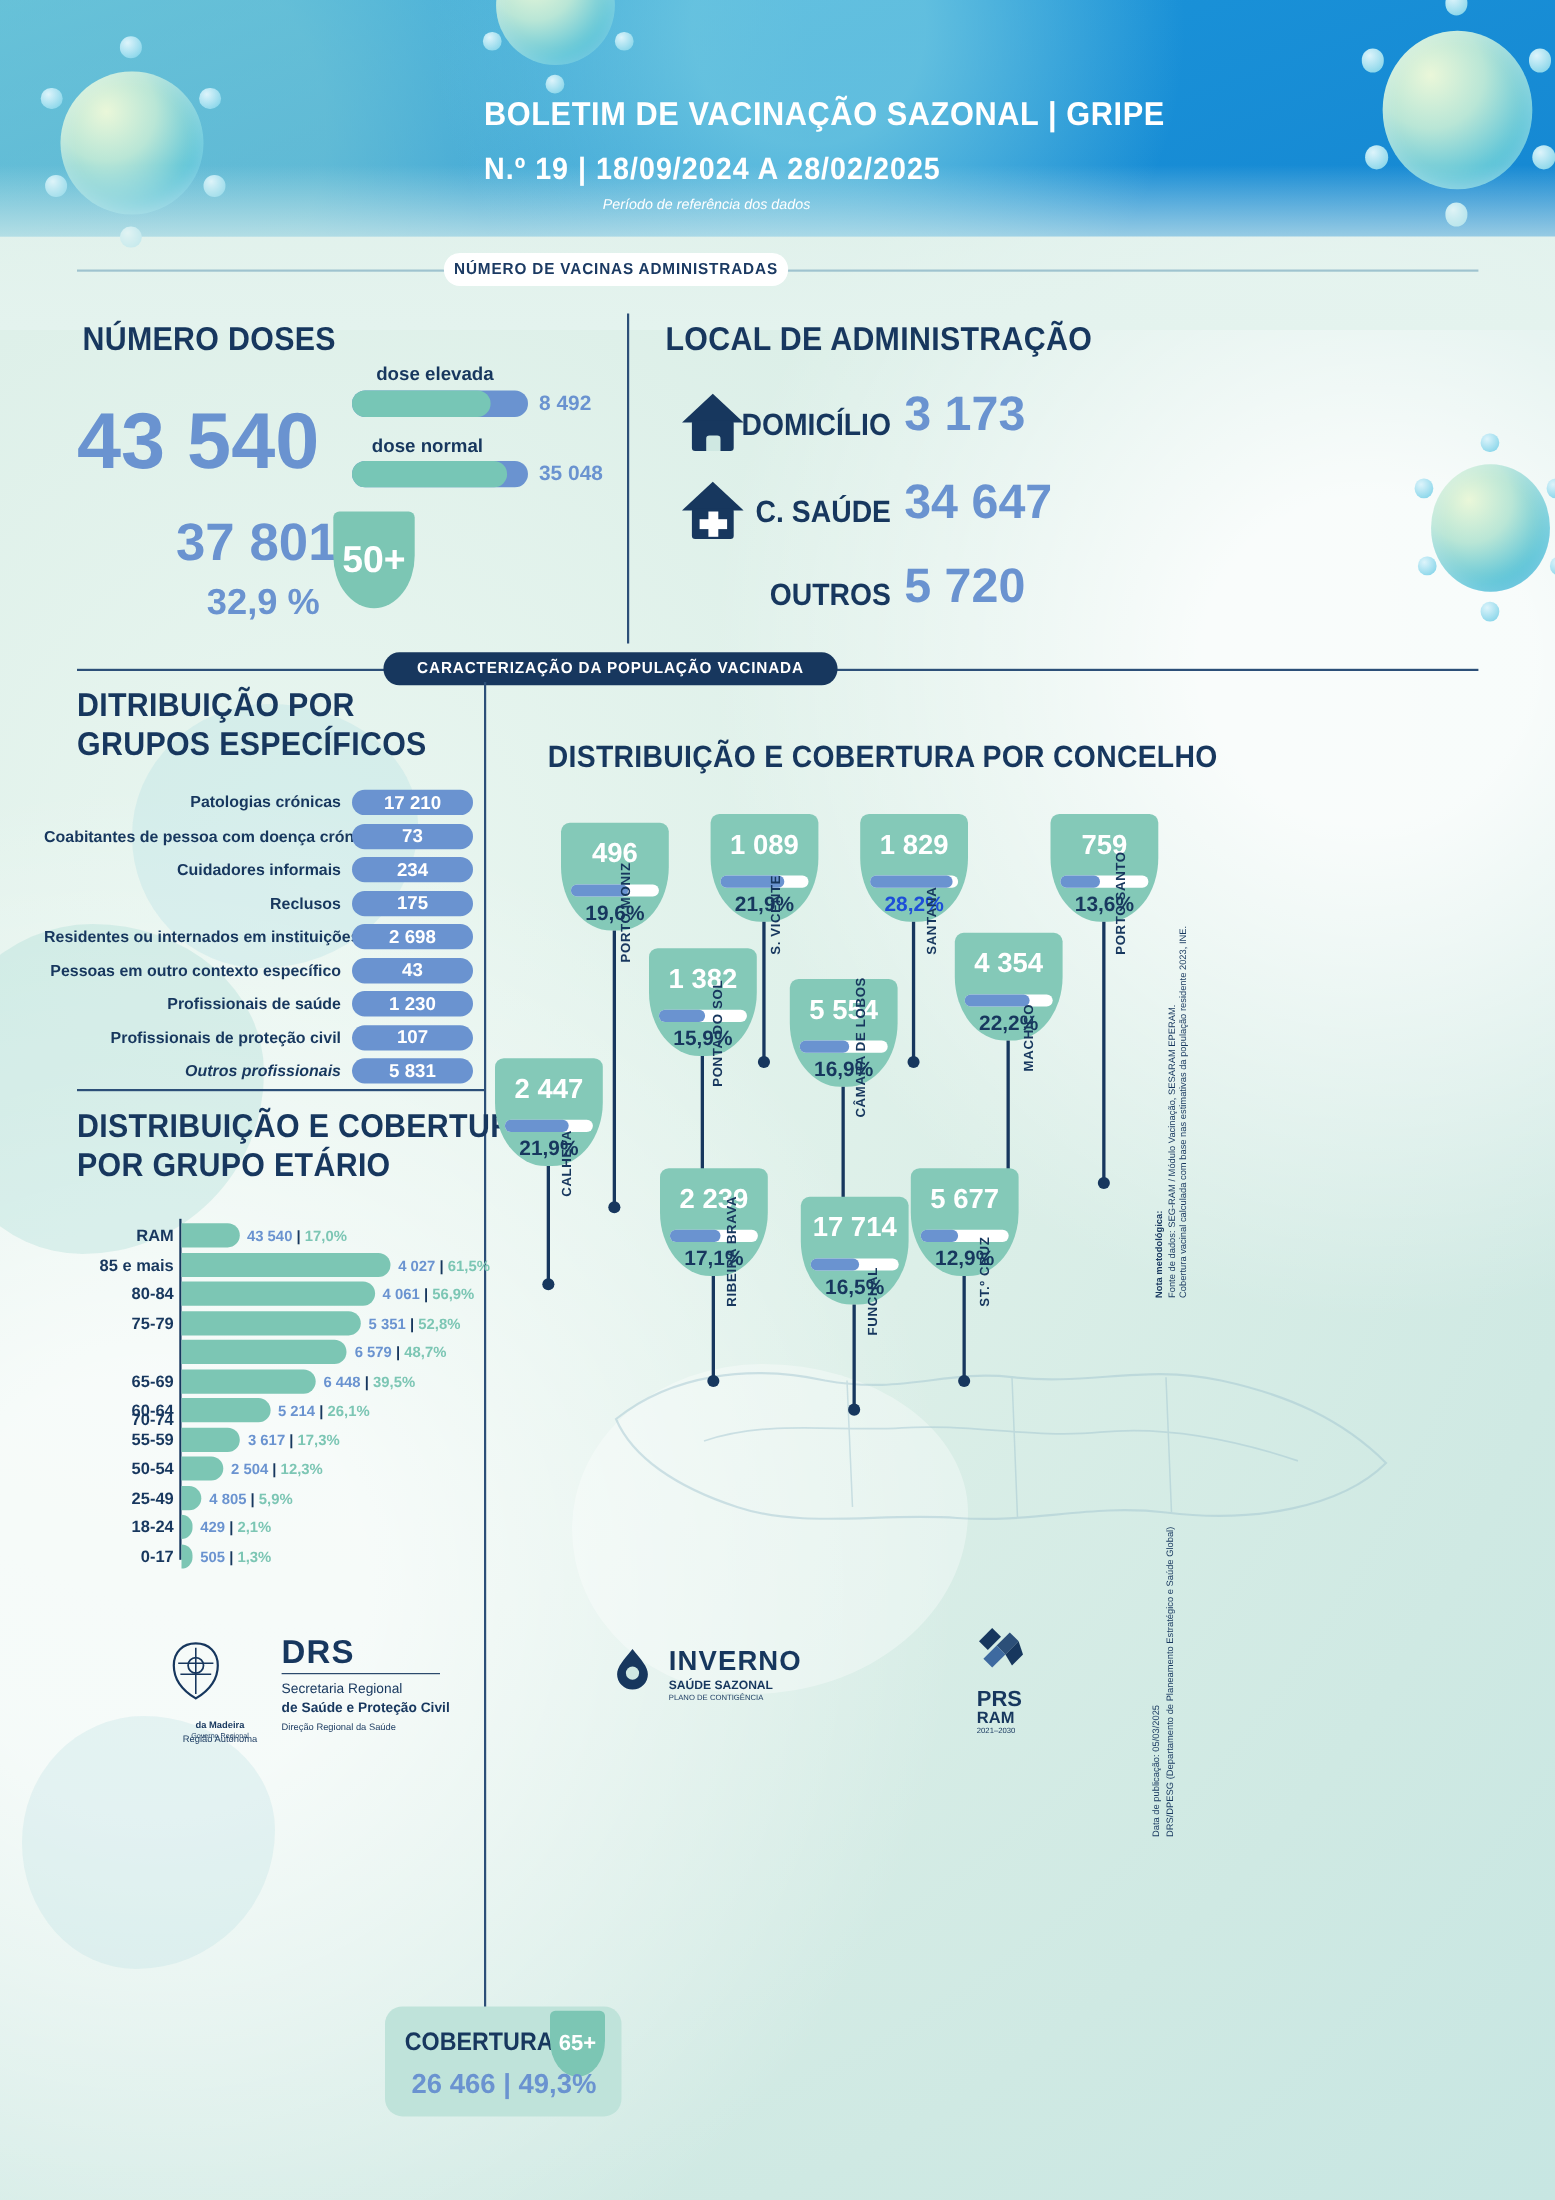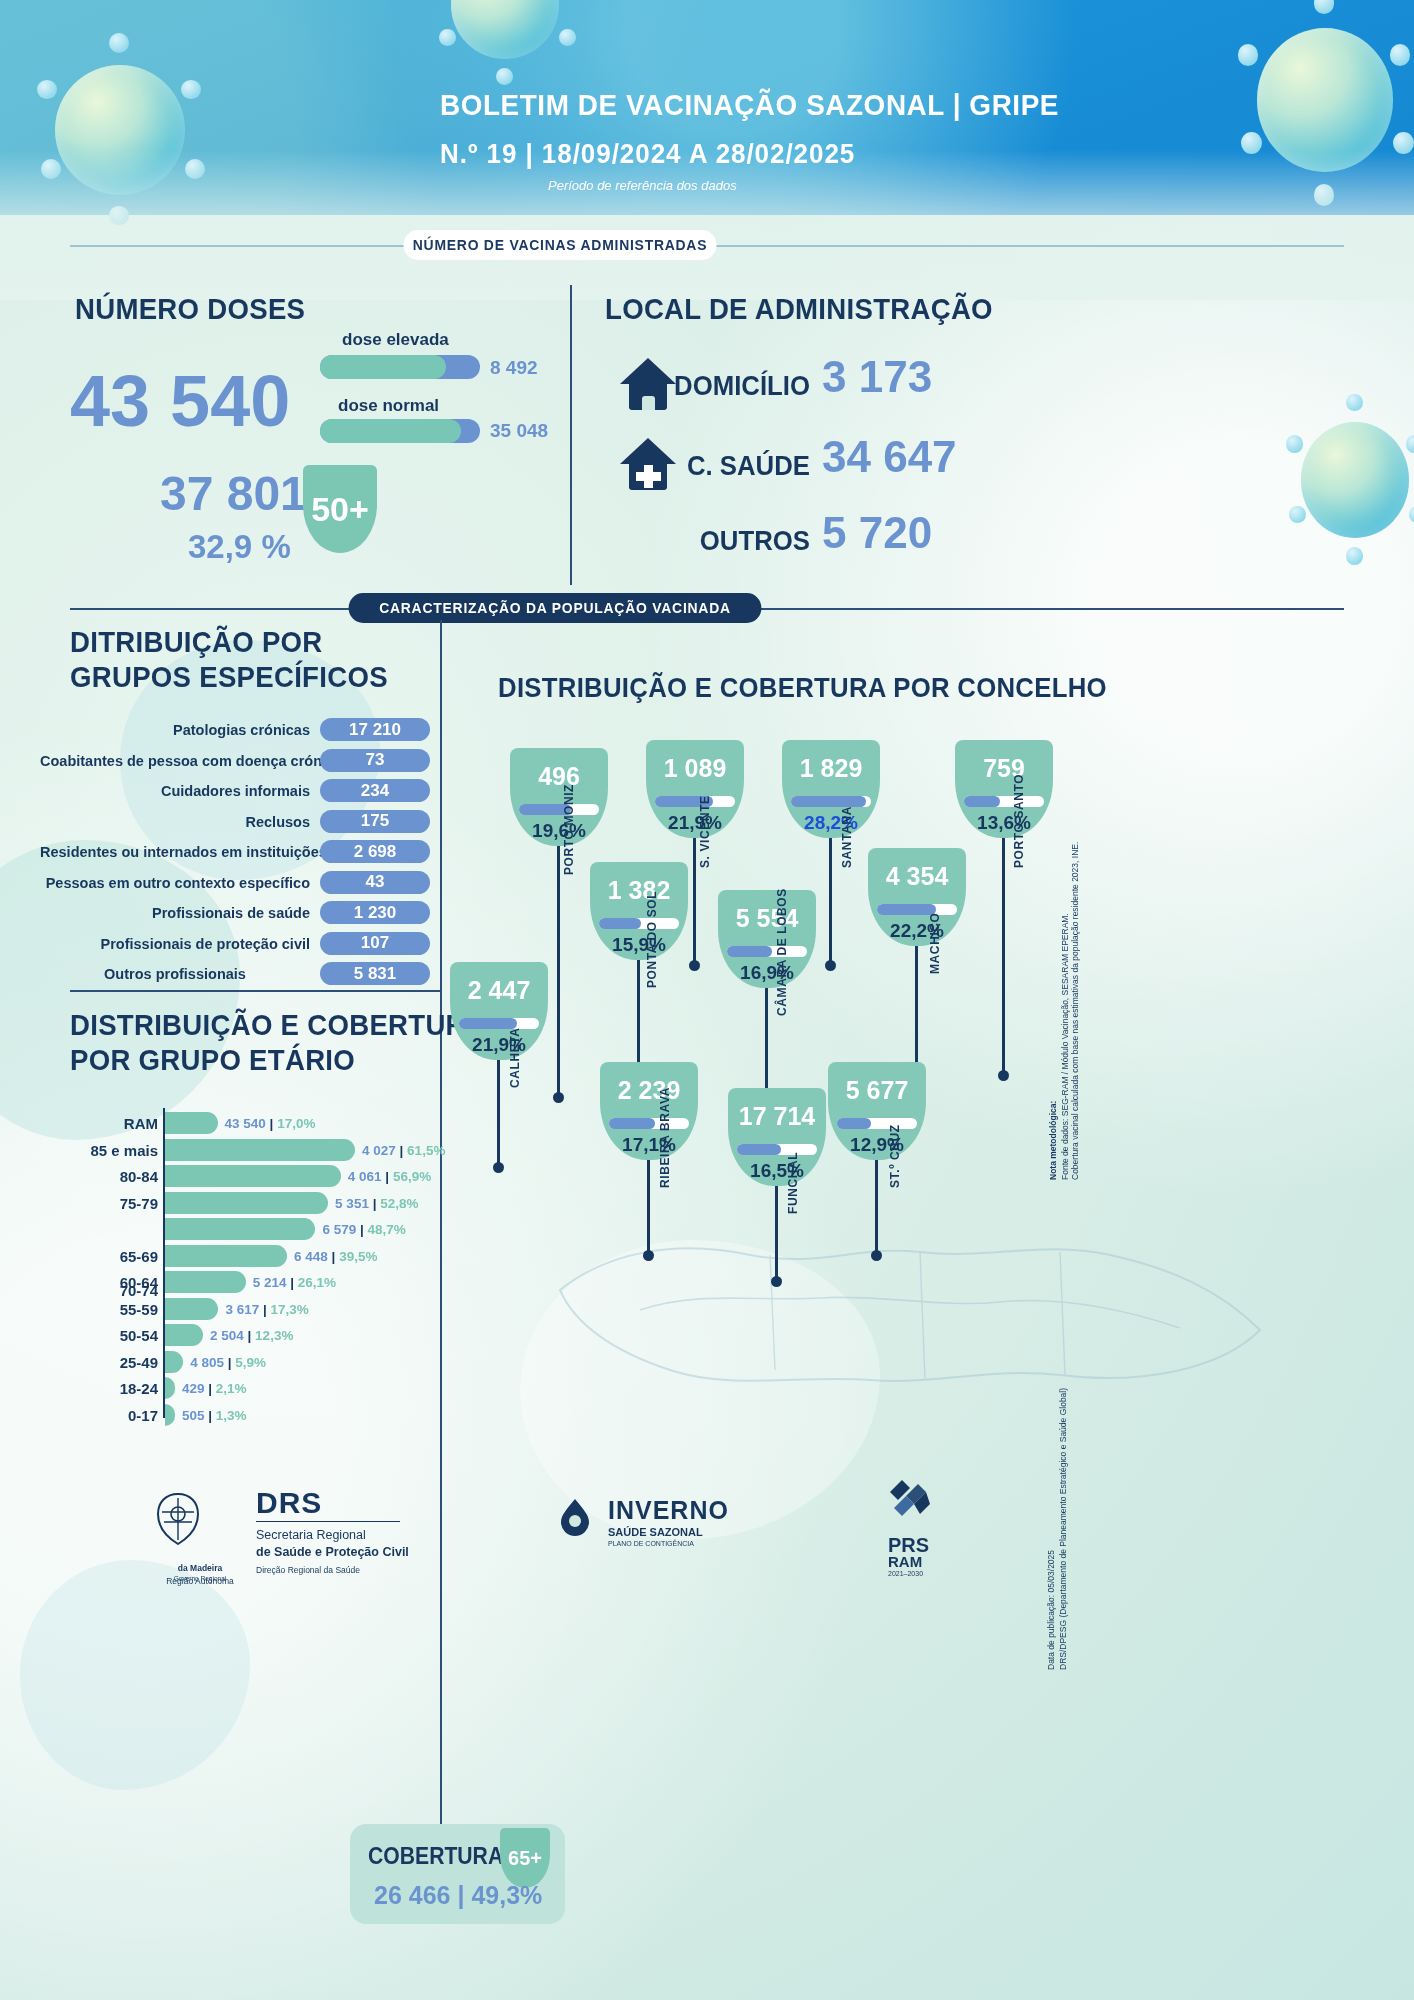--- a/index.html
+++ b/index.html
@@ -251,21 +251,21 @@
       <div class="grp-label" style="left: 40px; width: 270px; top: 813.5px; text-align: right;">Reclusos</div>
       <div class="grp-pill" style="left: 320px; top: 809.5px; width: 110px;">175</div>
       <div class="grp-label" style="left: 40px; width: 270px; top: 844px; text-align: right;">Residentes ou internados em instituições</div>
       <div class="grp-pill" style="left: 320px; top: 840px; width: 110px;">2 698</div>
       <div class="grp-label" style="left: 40px; width: 270px; top: 874.5px; text-align: right;">Pessoas em outro contexto específico</div>
       <div class="grp-pill" style="left: 320px; top: 870.5px; width: 110px;">43</div>
       <div class="grp-label" style="left: 40px; width: 270px; top: 905px; text-align: right;">Profissionais de saúde</div>
       <div class="grp-pill" style="left: 320px; top: 901px; width: 110px;">1 230</div>
       <div class="grp-label" style="left: 40px; width: 270px; top: 935.5px; text-align: right;">Profissionais de proteção civil</div>
       <div class="grp-pill" style="left: 320px; top: 931.5px; width: 110px;">107</div>
-      <div class="grp-label" style="left: 40px; width: 270px; top: 966px; text-align: center;">Outros profissionais</div>
+      <div class="grp-label" style="left: 40px; width: 270px; top: 966px; text-align: right; font-style: italic;">Outros profissionais</div>
       <div class="grp-pill" style="left: 320px; top: 962px; width: 110px;">5 831</div>
     </div>
 
   <div class="rule-dark" style="left:70px; top:990px; width:370px; background:#2c4f78;"></div>
   <div class="vrule" style="left:440px; top:620px; height:1215px;"></div>
 
   <div class="h2" style="position:absolute; left:70px; top:1008px;">DISTRIBUIÇÃO E COBERTURA</div>
   <div class="h2" style="position:absolute; left:70px; top:1043px;">POR GRUPO ETÁRIO</div>
   <div class="vrule" style="left:163px; top:1108px; height:310px; width:2px; background:#17375e;"></div>
   <div id="age-chart">

